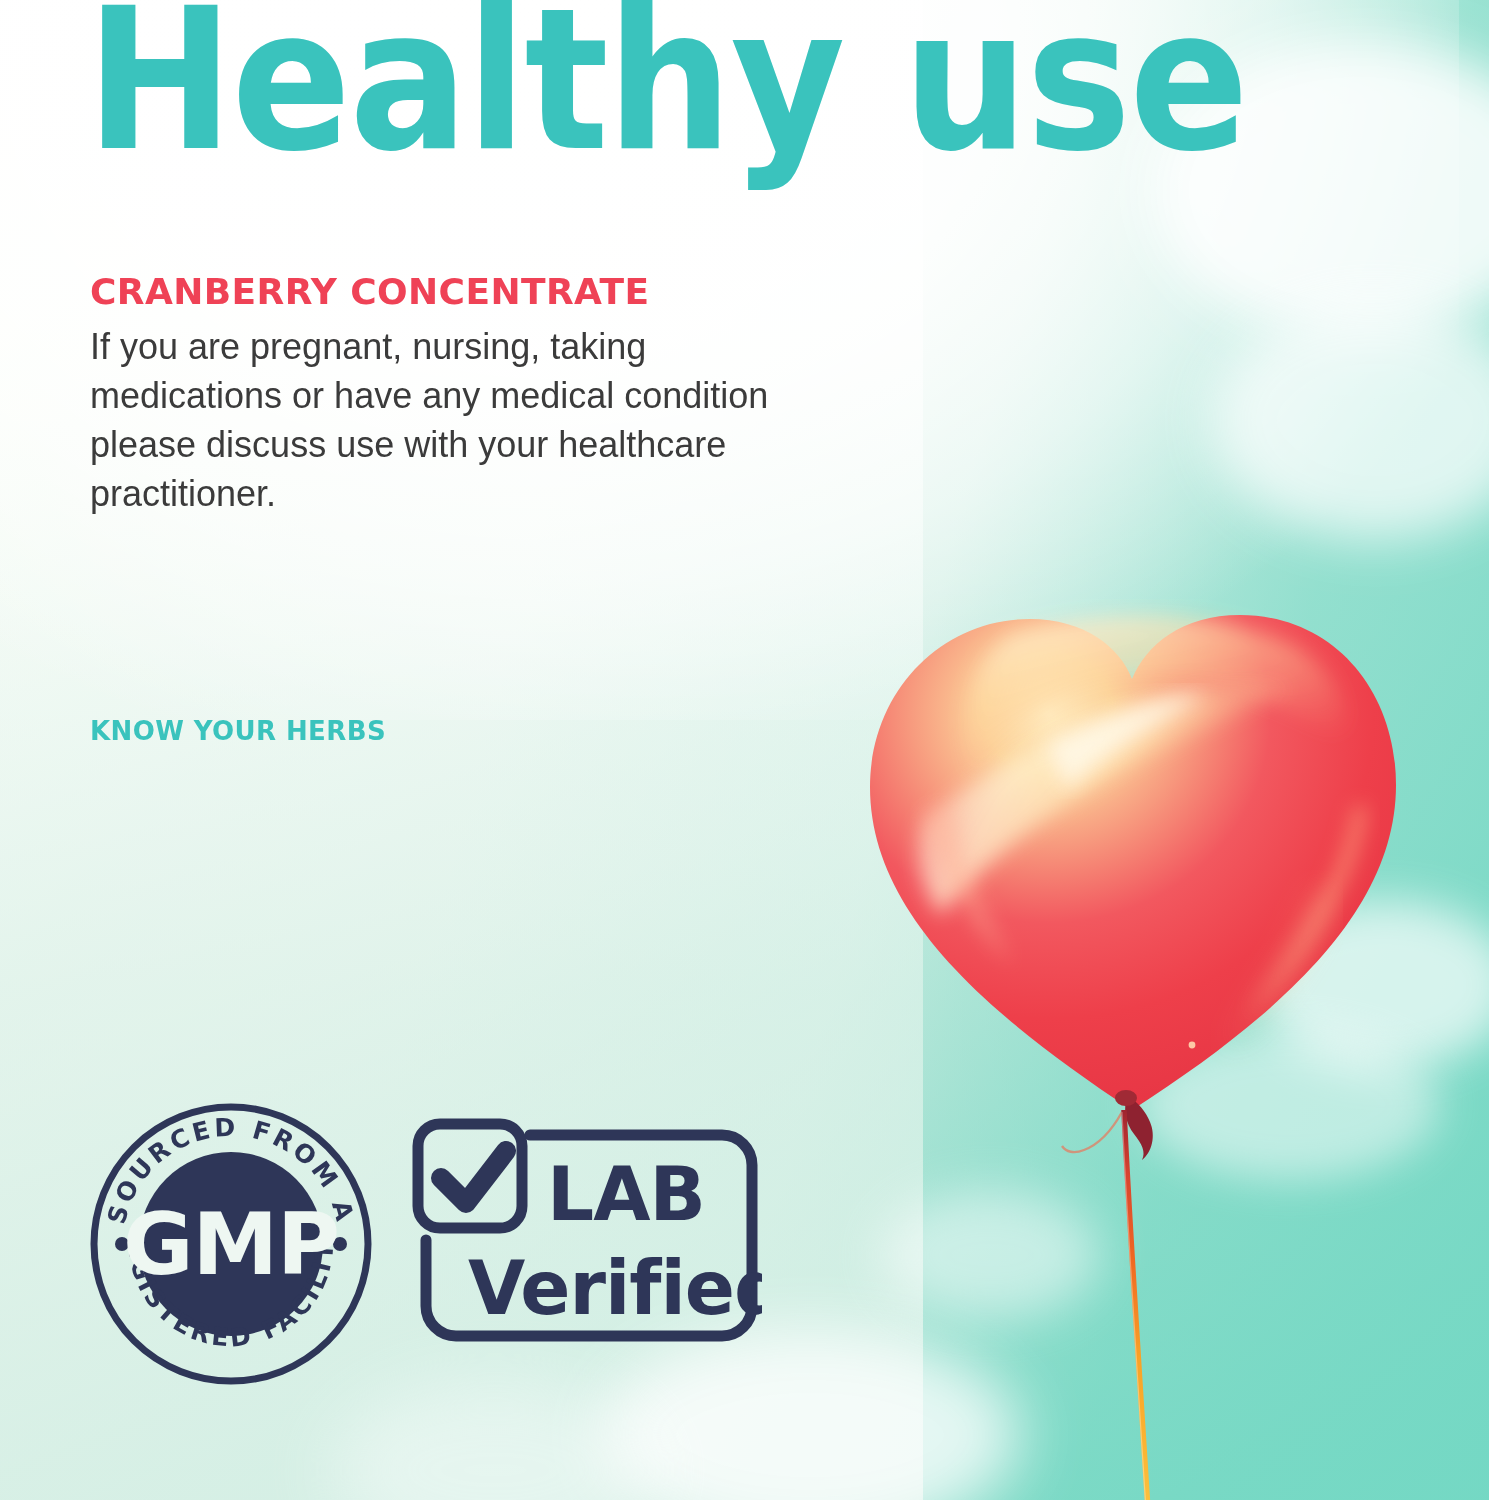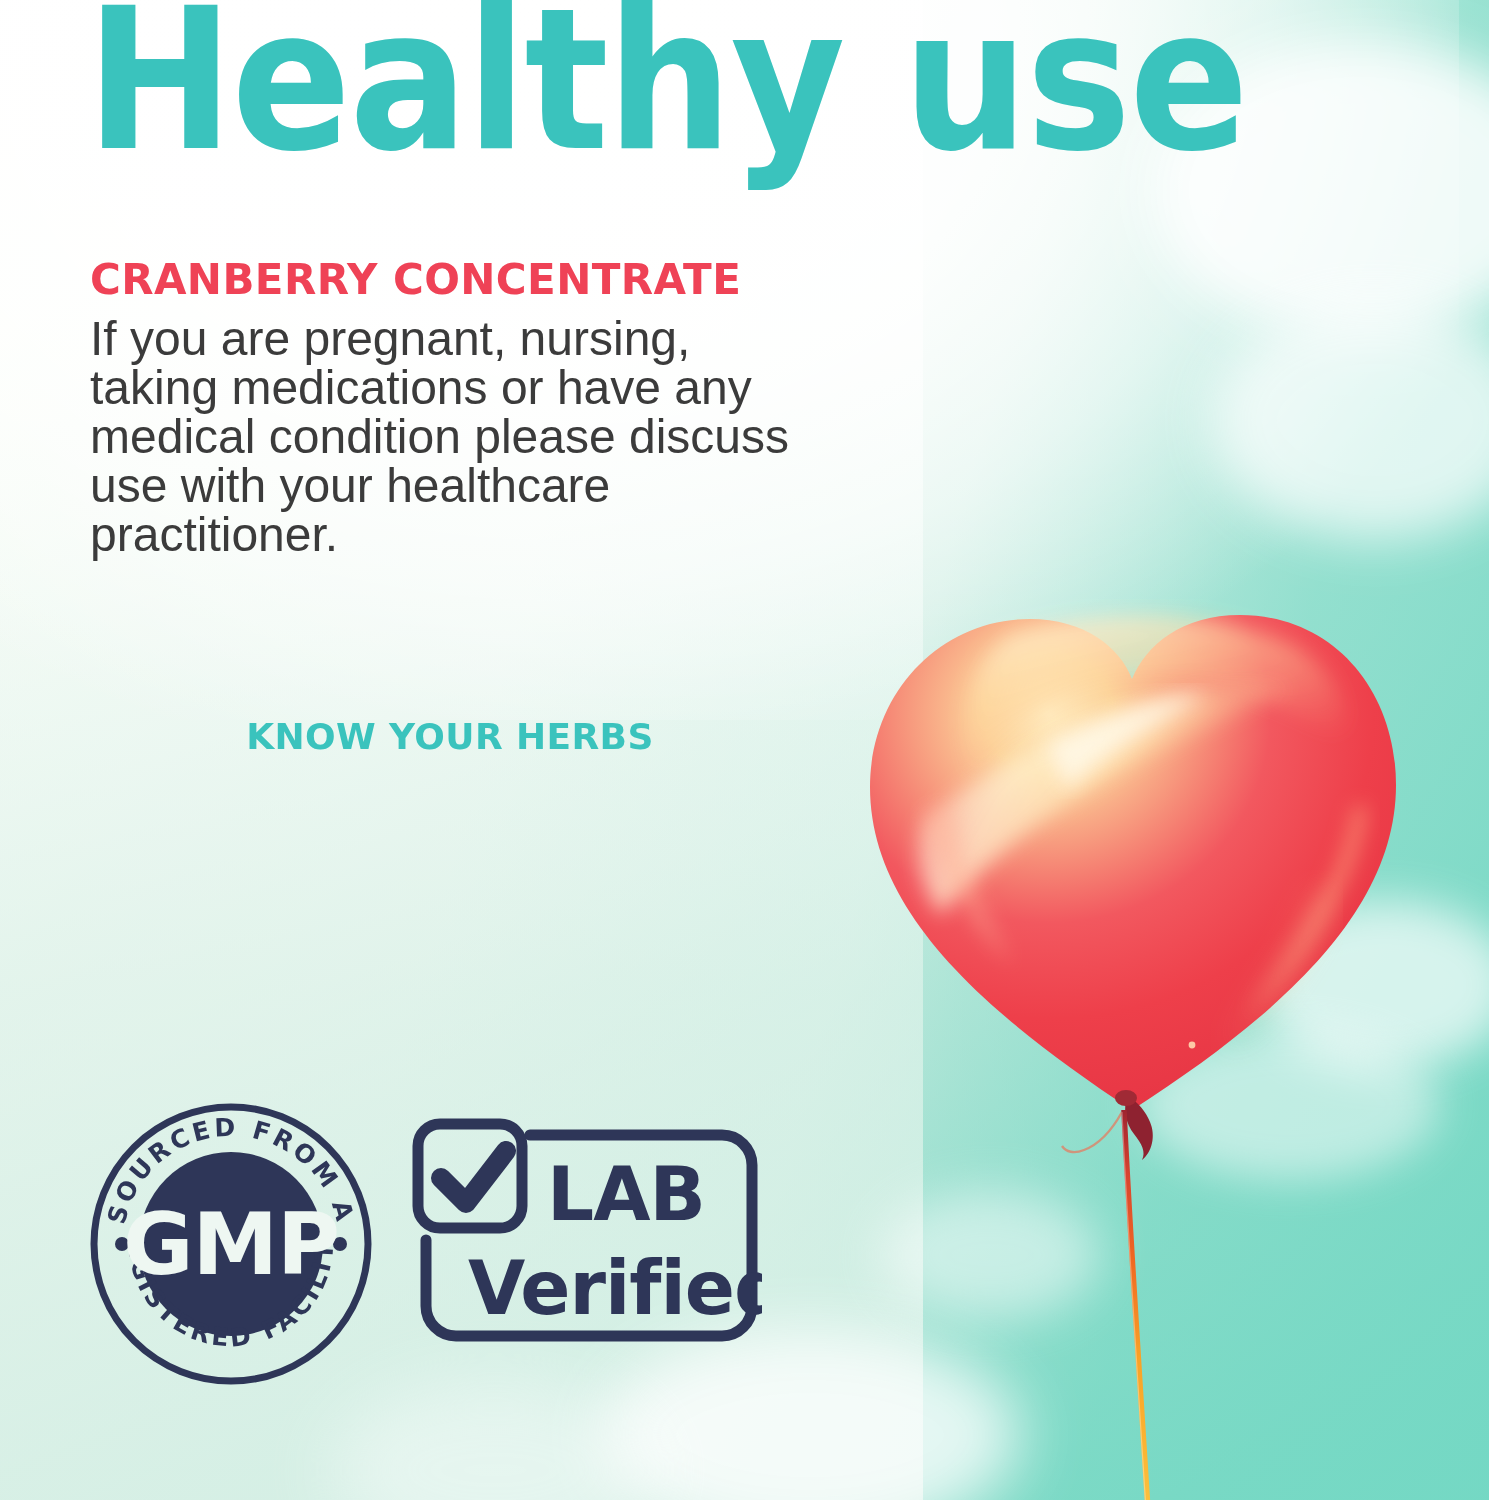--- a/index.html
+++ b/index.html
@@ -92,38 +92,37 @@
     white-space: nowrap;
     font-stretch: condensed;
     transform: scaleX(1.0);
     transform-origin: left top;
   }
 
   
   .copy { position: absolute; left: 90px; width: 720px; }
 
   .sub-red {
-    font-size: 42px;
+    font-size: 36px;
     font-weight: 700;
     letter-spacing: 0.4px;
     color: #ef4256;
     font-family: "DejaVu Sans", sans-serif;
-    margin: 0 0 10px 0;
+    margin: 16px 0 10px 0;
   }
   .sub-teal {
-    font-size: 36px;
+    font-size: 26px;
     font-weight: 700;
     letter-spacing: 0.4px;
     color: #3ac3bd;
     font-family: "DejaVu Sans", sans-serif;
     margin: 0 0 10px 0;
-    text-align: center;
   }
   .body {
-    font-size: 48px;
+    font-size: 36px;
     line-height: 49px;
     color: #3b3b3b;
     font-family: "Liberation Sans", sans-serif;
     font-weight: 400;
     margin: 0;
   }
 
   .block-1 { top: 255px; }
   .block-2 { top: 550px; }
   .block-3 { top: 716px; }

